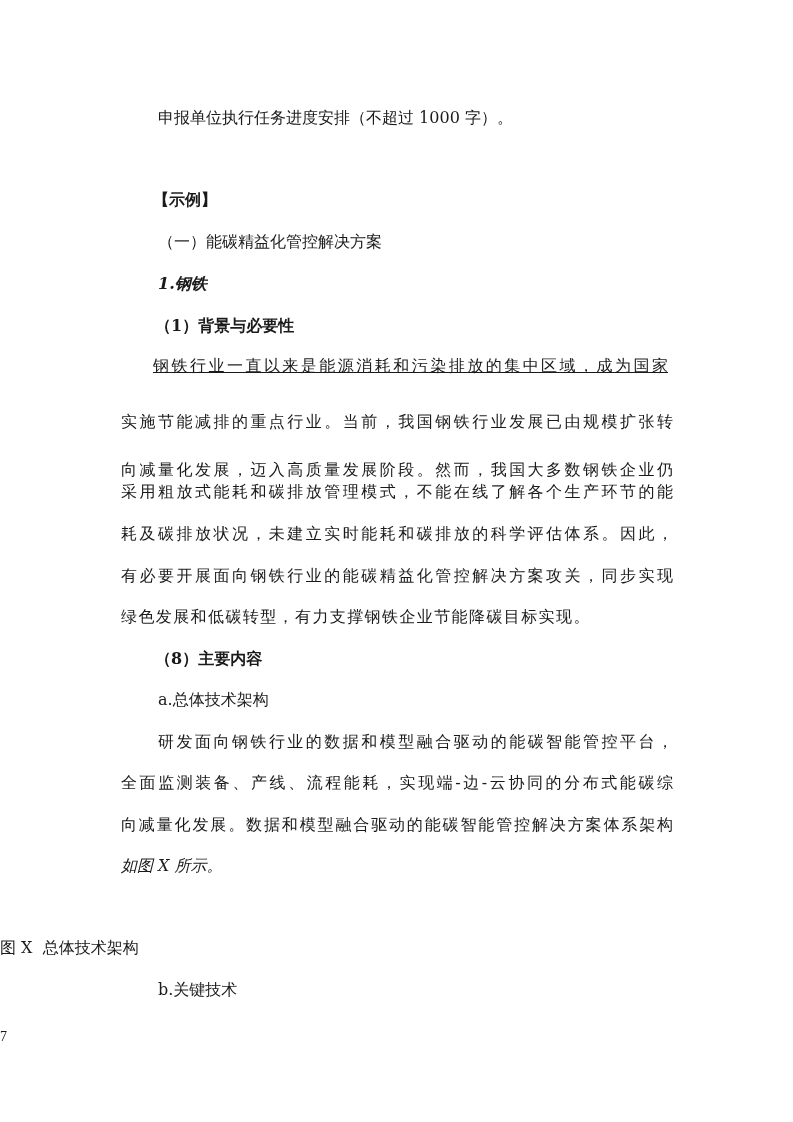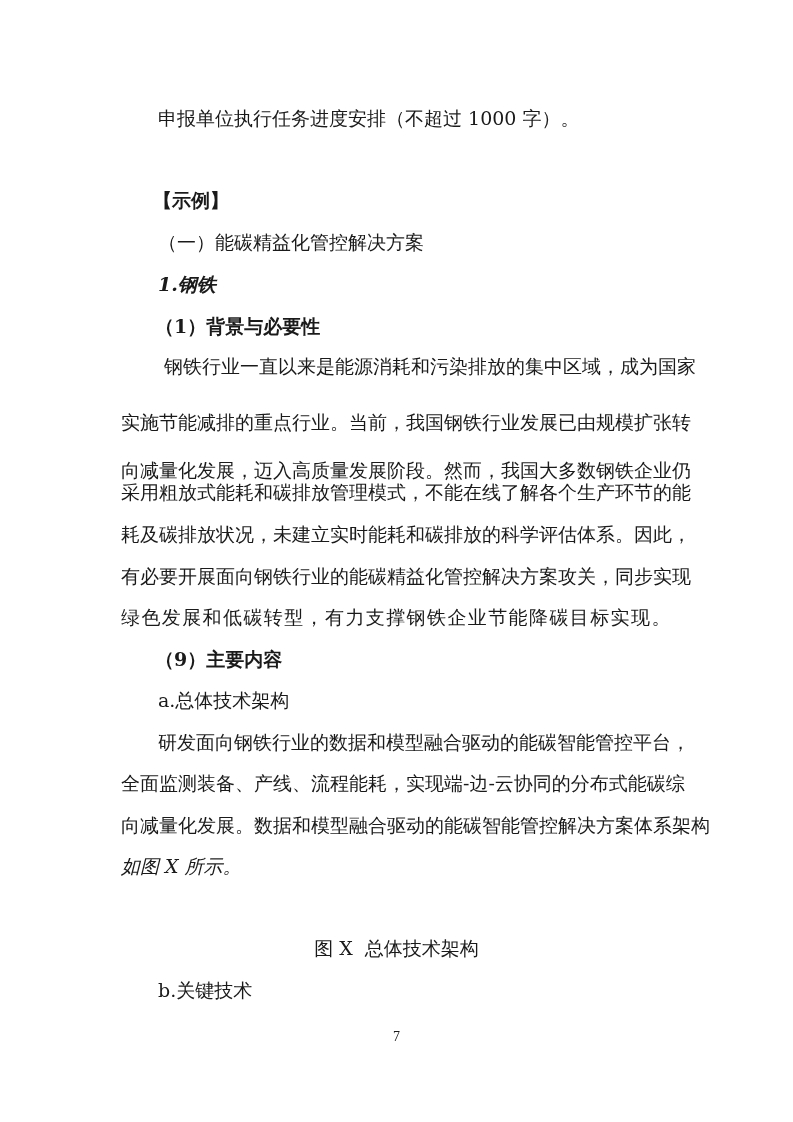--- a/index.html
+++ b/index.html
@@ -1,49 +1,49 @@
 <!DOCTYPE html>
 <html><head>
   <meta charset="utf-8">
   <style>
     html, body { margin: 0; padding: 0; background: #ffffff; }
     body { width: 793px; height: 1122px; position: relative; overflow: hidden;
            font-family: "DejaVu Serif", "Liberation Serif", serif; color: #1a1a1a; }
-    .line { position: absolute; left: 0; white-space: nowrap; font-size: 19px; line-height: 20px; }
+    .line { position: absolute; left: 0; white-space: nowrap; font-size: 16px; line-height: 20px; }
     .bold { font-weight: bold; }
     .just { left: 121px; width: 552px; text-align: justify; text-align-last: justify; }
-    .center { left: 0; width: 793px; text-align: center; }
+    .center { left: 0; width: 793px; text-align: left; }
     .pagenum { font-family: "Liberation Serif", serif; font-size: 14px; }
   </style>
 </head>
 <body>
 
 <div>
 
   <div class="line" style="left:158px; top:108px;">申报单位执行任务进度安排（不超过 1000 字）。</div>
 
   <div class="line bold" style="left:153px; top:190px;">【示例】</div>
 
   <div class="line" style="left:158px; top:232px;">（一）能碳精益化管控解决方案</div>
 
   <div class="line bold" style="left:158px; top:274px;font-style:italic;">1.钢铁</div>
 
   <div class="line bold" style="left:155px; top:316px;">（1）背景与必要性</div>
 
   <div>
-    <div class="line just" style="left:164px; width:515px; top:356px;">钢铁行业一直以来是能源消耗和污染排放的集中区域，成为国家</div>
+    <div class="line just" style="left:153px; width:515px; top:356px;text-decoration:underline;">钢铁行业一直以来是能源消耗和污染排放的集中区域，成为国家</div>
     <div class="line just" style="top:412px;">实施节能减排的重点行业。当前，我国钢铁行业发展已由规模扩张转</div>
     <div class="line just" style="top:440px;margin-top:20px;">向减量化发展，迈入高质量发展阶段。然而，我国大多数钢铁企业仍</div>
     <div class="line just" style="top:482px;">采用粗放式能耗和碳排放管理模式，不能在线了解各个生产环节的能</div>
     <div class="line just" style="top:524px;">耗及碳排放状况，未建立实时能耗和碳排放的科学评估体系。因此，</div>
     <div class="line just" style="top:566px;">有必要开展面向钢铁行业的能碳精益化管控解决方案攻关，同步实现</div>
     <div class="line" style="left:121px; top:607px; letter-spacing:1.4px;">绿色发展和低碳转型，有力支撑钢铁企业节能降碳目标实现。</div>
   </div>
 
-  <div class="line bold" style="left:155px; top:649px;">（9）主要内容</div>
+  <div class="line bold" style="left:155px; top:649px;">（8）主要内容</div>
 
   <div class="line" style="left:158px; top:690px;">a.总体技术架构</div>
 
   <div>
     <div class="line just" style="left:158px; width:515px; top:732px;">研发面向钢铁行业的数据和模型融合驱动的能碳智能管控平台，</div>
     <div class="line just" style="top:773px;">全面监测装备、产线、流程能耗，实现端-边-云协同的分布式能碳综</div>
     <div class="line just" style="top:815px;">向减量化发展。数据和模型融合驱动的能碳智能管控解决方案体系架构</div>
     <div class="line" style="left:121px; top:856px;font-style:italic;">如图 X 所示。</div>
   </div>
 

